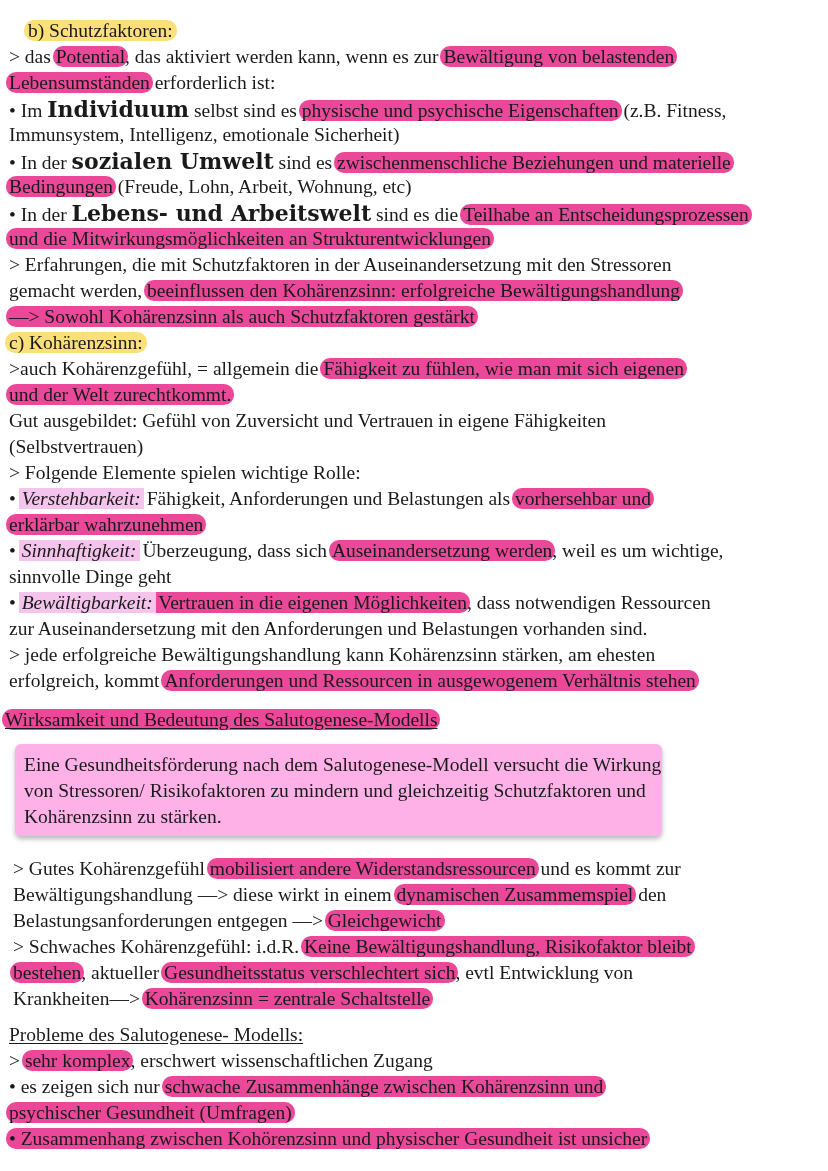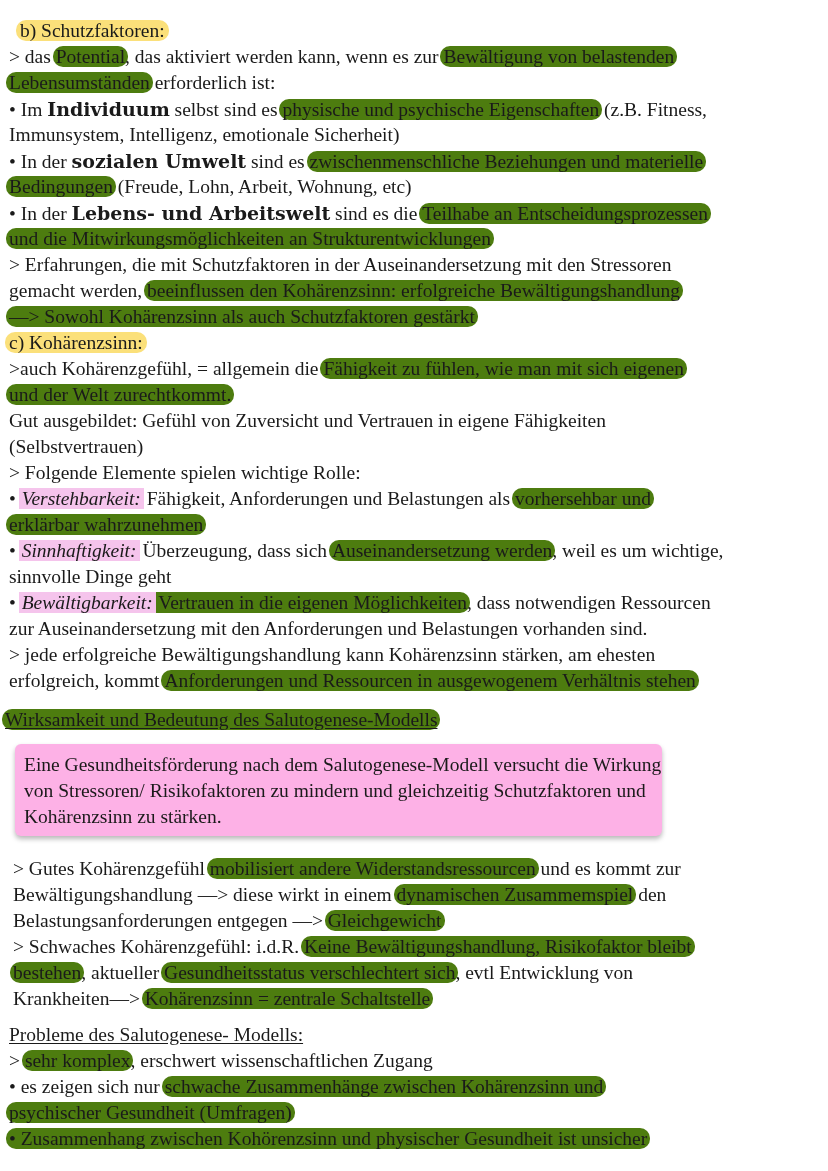--- a/index.html
+++ b/index.html
@@ -6,39 +6,39 @@
   body {
     width: 828px; height: 1171px; overflow: hidden;
     font-family: "Liberation Serif", "DejaVu Serif", serif;
     color: #1a1a1a;
     font-size: 19.5px;
     line-height: 26px;
     position: relative;
   }
   .page { position: absolute; left: 0; top: 0; width: 828px; }
   .line { position: absolute; left: 9px; white-space: nowrap; }
-  .hl { background: #4d7c0f; border-radius: 10px; padding: 0 3px; margin: 0 -3px; }
+  .hl { background: #ec4899; border-radius: 10px; padding: 0 3px; margin: 0 -3px; }
   .hl-y { background: #fbe07a; border-radius: 10px; padding: 0 4px; margin: 0 -4px; }
   .hl-strong { background: #f5c4ec; border-radius: 0; padding: 0 3px; margin: 0 -2px; }
-  b { font-weight: bold; font-family: "DejaVu Serif", serif; font-size: 19px; text-align: center; }
+  b { font-weight: bold; font-family: "DejaVu Serif", serif; font-size: 22px; text-align: center; }
   i { font-style: italic; }
   u { text-underline-offset: 2px; }
   .box {
     position: absolute; left: 15px; top: 744px; width: 647px; height: 92px;
     background: #fdb1e6; border-radius: 6px;
     box-shadow: 0 3px 5px rgba(0,0,0,0.28);
   }
   .box .bl { position: absolute; left: 9px; white-space: nowrap; }
 </style>
 </head>
 <body>
 
 <div class="page">
 
-  <div class="line" style="top:18px;left:20px"><span class="hl-y">b) Schutzfaktoren:</span></div>
+  <div class="line" style="top:18px;left:28px"><span class="hl-y">b) Schutzfaktoren:</span></div>
   <div class="line" style="top:44px"><span>&gt; das </span><span class="hl">Potential</span><span>, das aktiviert werden kann, wenn es zur </span><span class="hl">Bewältigung von belastenden</span></div>
   <div class="line" style="top:70px"><span class="hl">Lebensumständen</span><span> erforderlich ist:</span></div>
   <div class="line" style="top:96px"><span>• Im </span><b>Individuum</b><span> selbst sind es </span><span class="hl">physische und psychische Eigenschaften</span><span> (z.B. Fitness,</span></div>
   <div class="line" style="top:122px">Immunsystem, Intelligenz, emotionale Sicherheit)</div>
   <div class="line" style="top:148px"><span>• In der </span><b>sozialen Umwelt</b><span> sind es </span><span class="hl">zwischenmenschliche Beziehungen und materielle</span></div>
   <div class="line" style="top:174px"><span class="hl">Bedingungen</span><span> (Freude, Lohn, Arbeit, Wohnung, etc)</span></div>
   <div class="line" style="top:200px"><span>• In der </span><b>Lebens- und Arbeitswelt</b><span> sind es die </span><span class="hl">Teilhabe an Entscheidungsprozessen</span></div>
   <div class="line" style="top:226px"><span class="hl">und die Mitwirkungsmöglichkeiten an Strukturentwicklungen</span></div>
   <div class="line" style="top:252px">&gt; Erfahrungen, die mit Schutzfaktoren in der Auseinandersetzung mit den Stressoren</div>
   <div class="line" style="top:278px"><span>gemacht werden, </span><span class="hl">beeinflussen den Kohärenzsinn: erfolgreiche Bewältigungshandlung</span></div>

